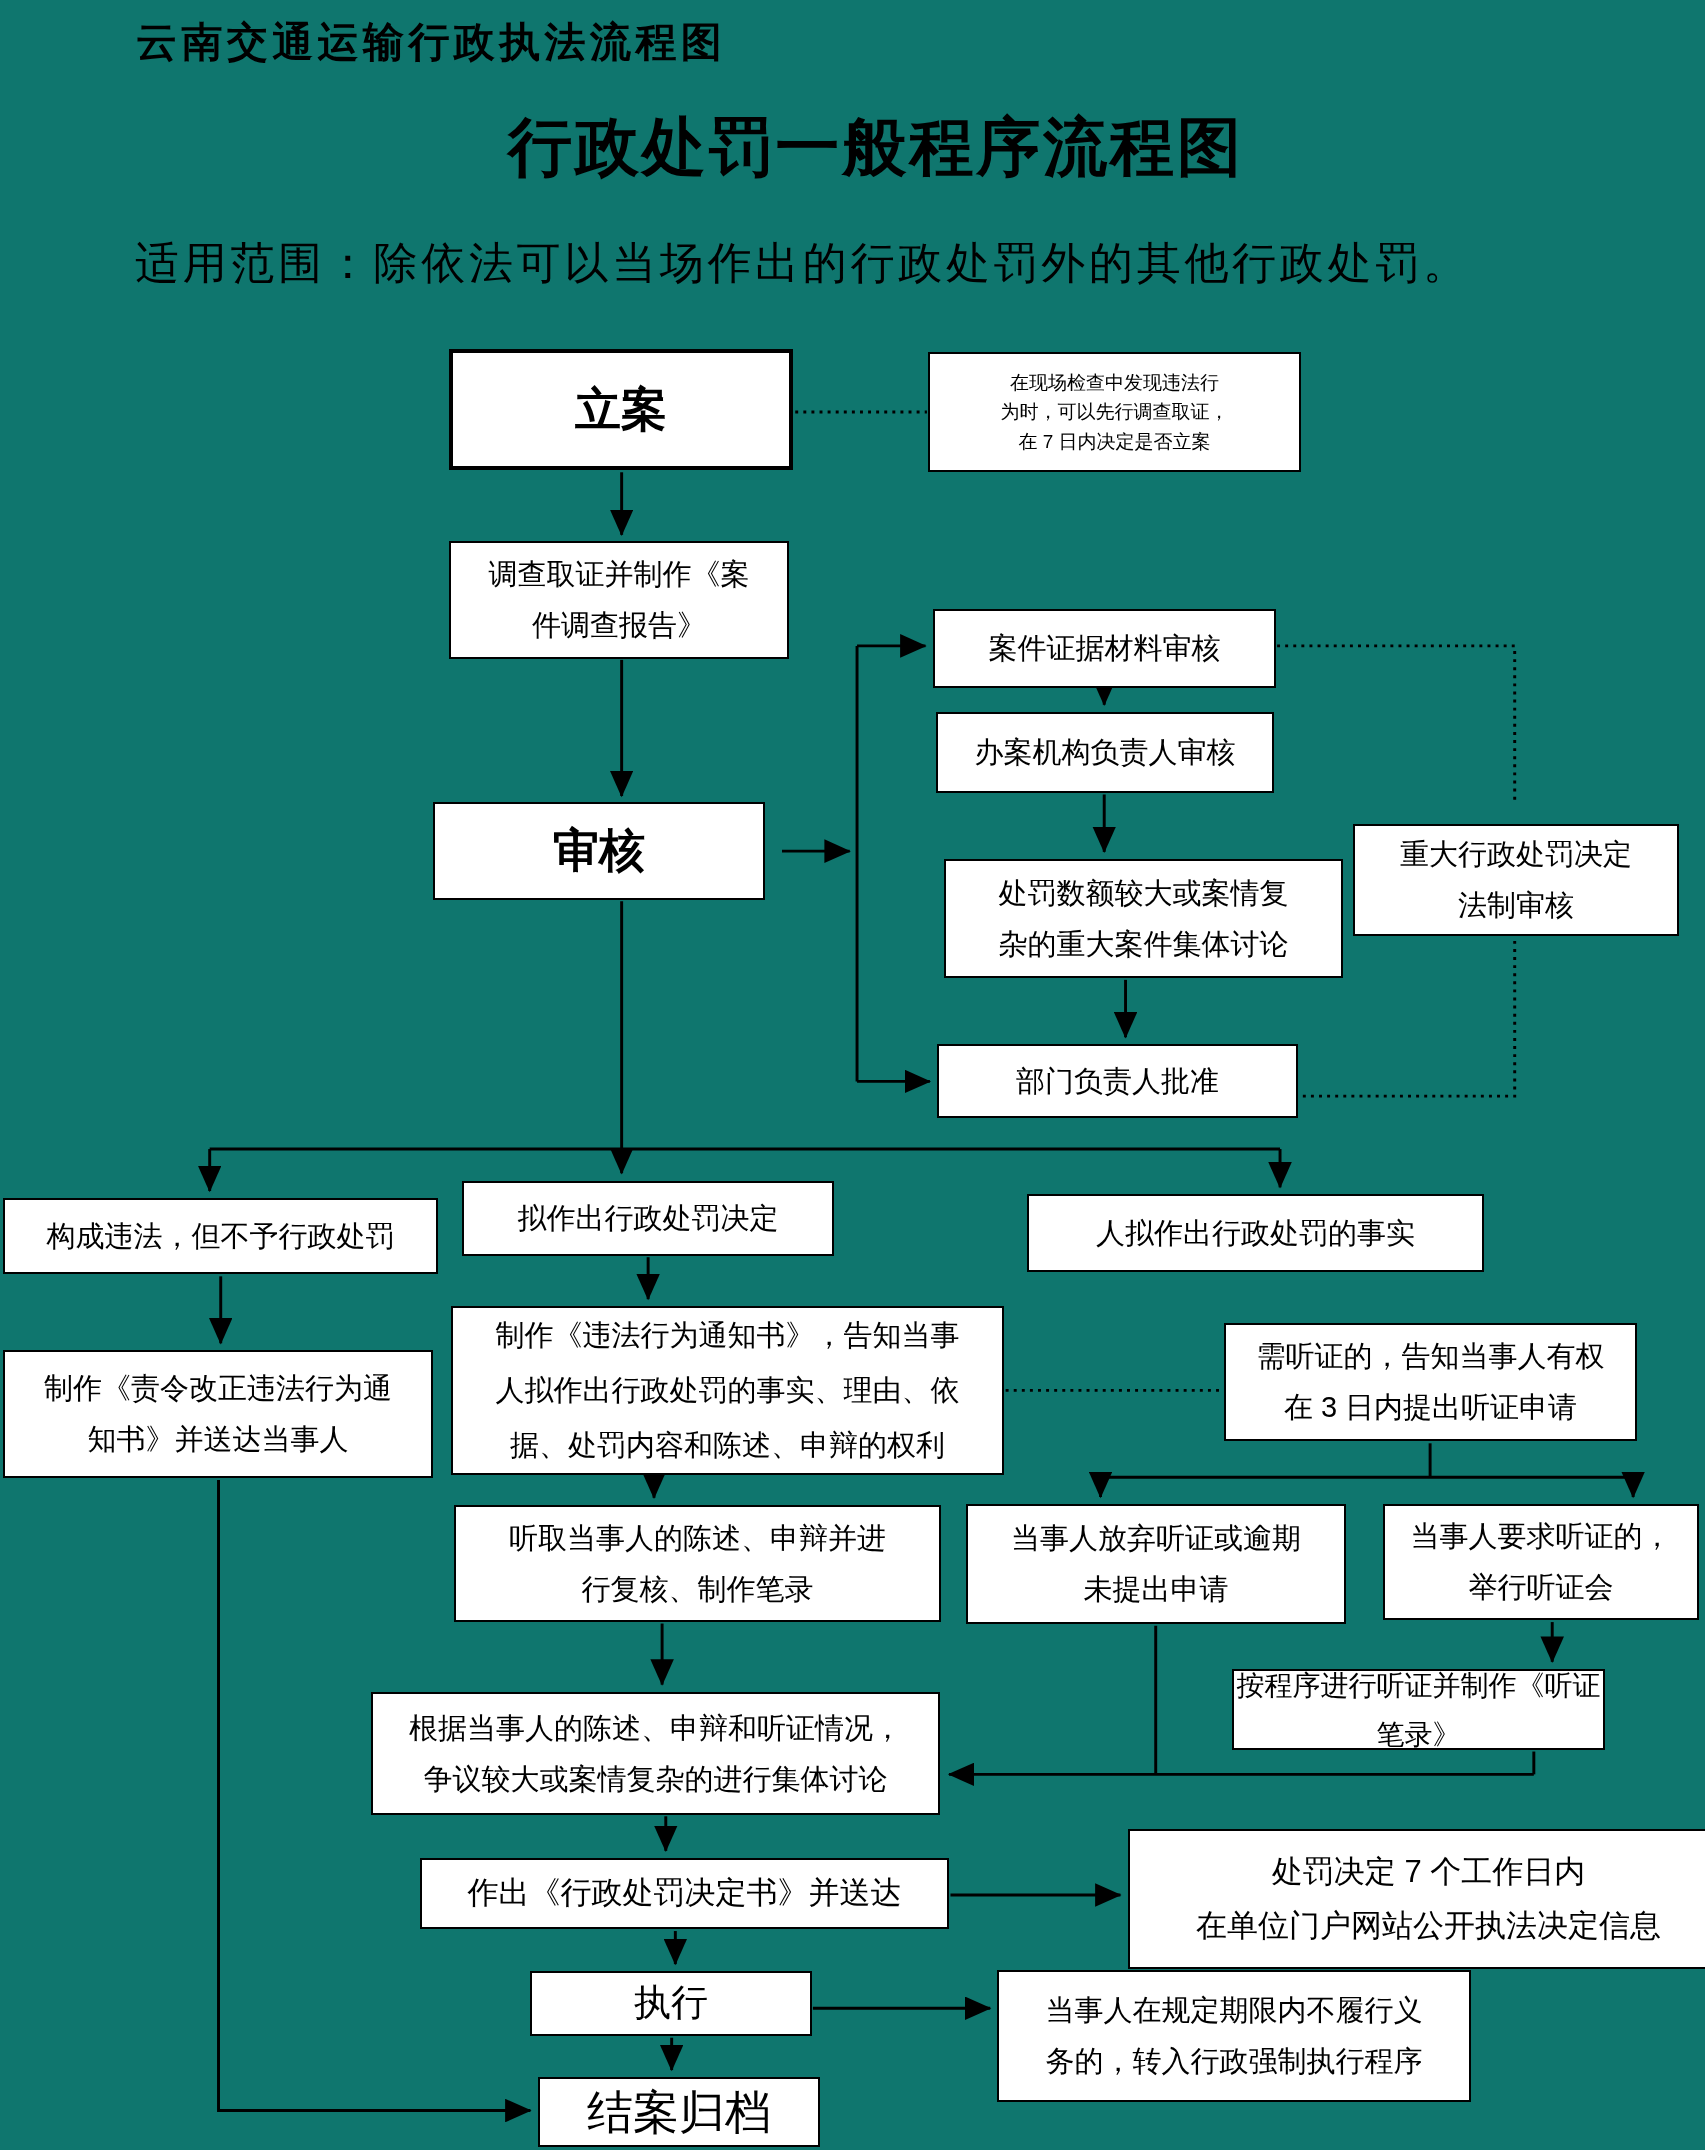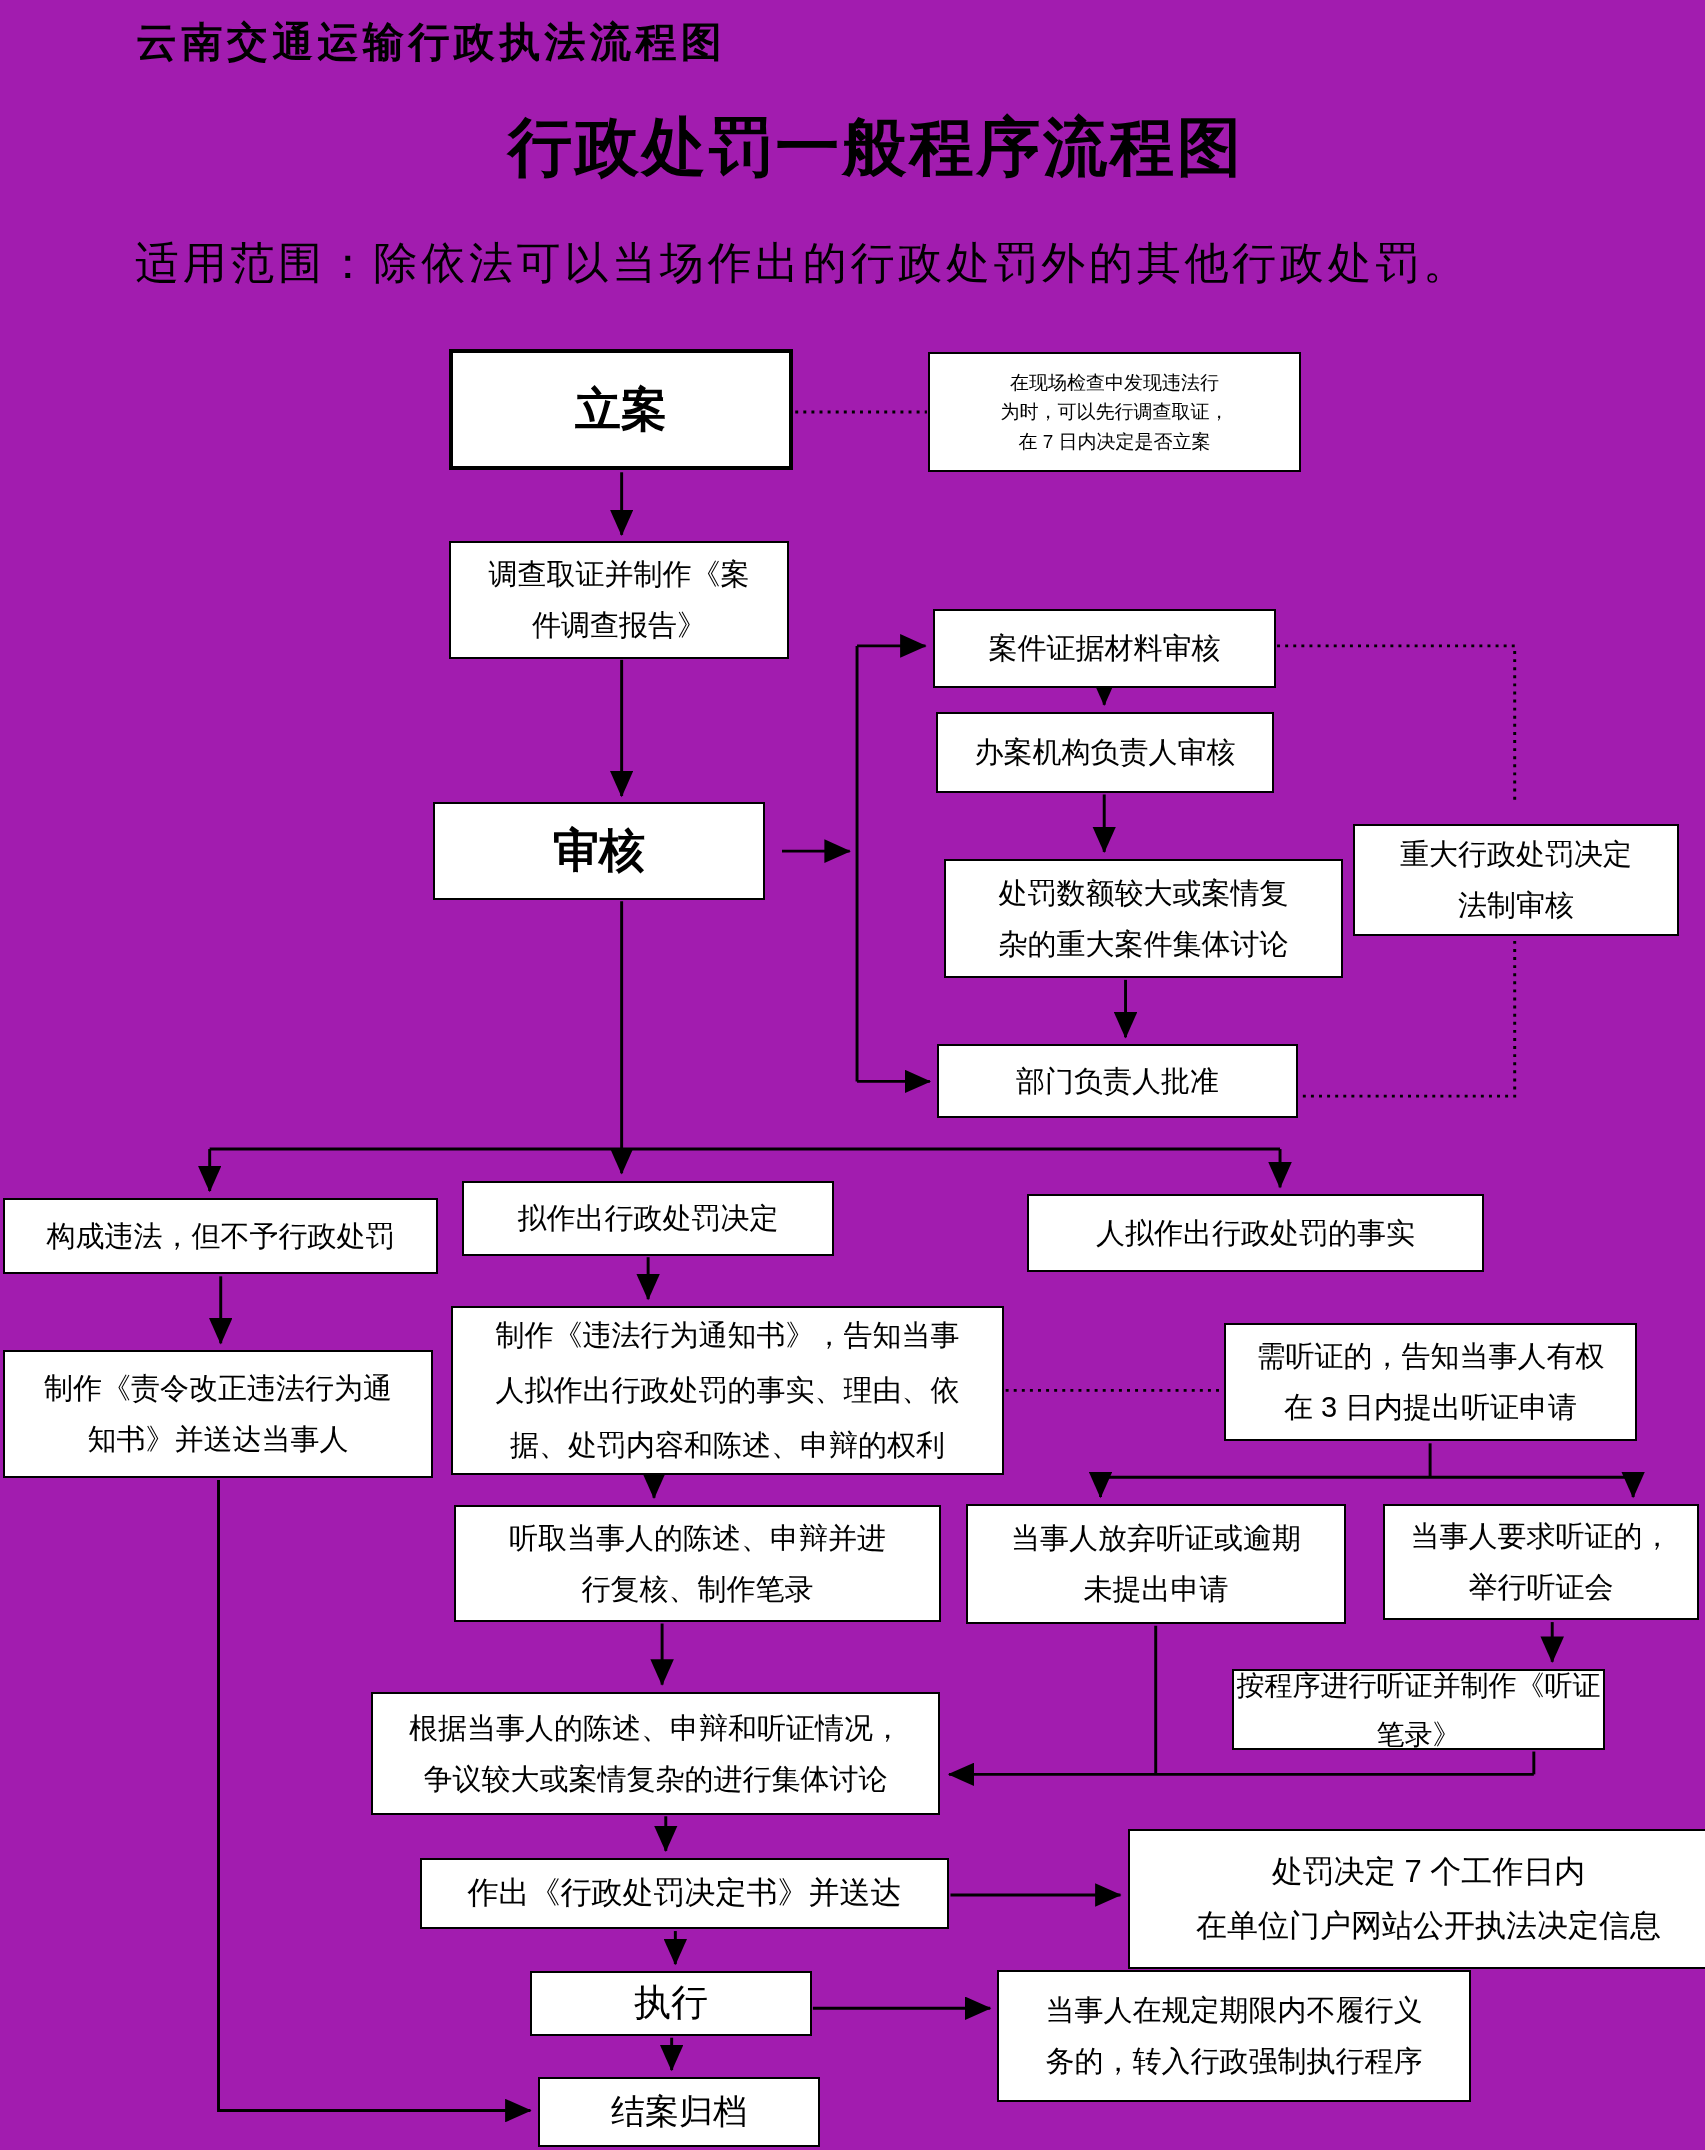--- a/index.html
+++ b/index.html
@@ -1,32 +1,32 @@
 <!DOCTYPE html>
 <html style="font-size:11.8px"><head>
 <meta charset="utf-8">
 <style>
   html,body{margin:0;padding:0;background:#ffffff;}
-  .page{position:relative;width:1706px;height:2151px;background:#a21caf;overflow:hidden;
+  .page{position:relative;width:1706px;height:2151px;background:#0f766e;overflow:hidden;
         font-family:"Liberation Sans",sans-serif;color:#000;}
   .doc-header{position:absolute;left:136px;top:14.7px;font-size:41px;font-weight:bold;
               letter-spacing:4.4px;font-family:"Liberation Sans",sans-serif;}
   .main-title{position:absolute;left:508px;top:104px;font-size:64px;font-weight:bold;
               letter-spacing:2.9px;font-family:"Liberation Serif",serif;}
   .scope-line{position:absolute;left:135px;top:234px;font-size:44px;letter-spacing:3.7px;
               font-family:"Liberation Serif",serif;}
   .box{position:absolute;border:2.9px solid #000;background:#fff;box-sizing:border-box;
        display:flex;align-items:center;justify-content:center;text-align:center;
        white-space:pre-line;font-size:29px;line-height:1.75;}
   .big{font-size:46px;font-weight:bold;line-height:1.2;}
   .thick{border-width:4.4px;}
   .f34{font-size:19px;line-height:1.55;}
   .f38{font-size:28px;}
   .f42{font-size:31px;}
-  .f46{font-size:34px;}
+  .f46{font-size:46px;}
   .f50{font-size:37px;}
   svg.wires{position:absolute;left:0;top:0;z-index:0;}
   .box{z-index:1;}
   .txt{z-index:2;}
 </style>
 </head>
 <body>
 
 <div class="page">
 

